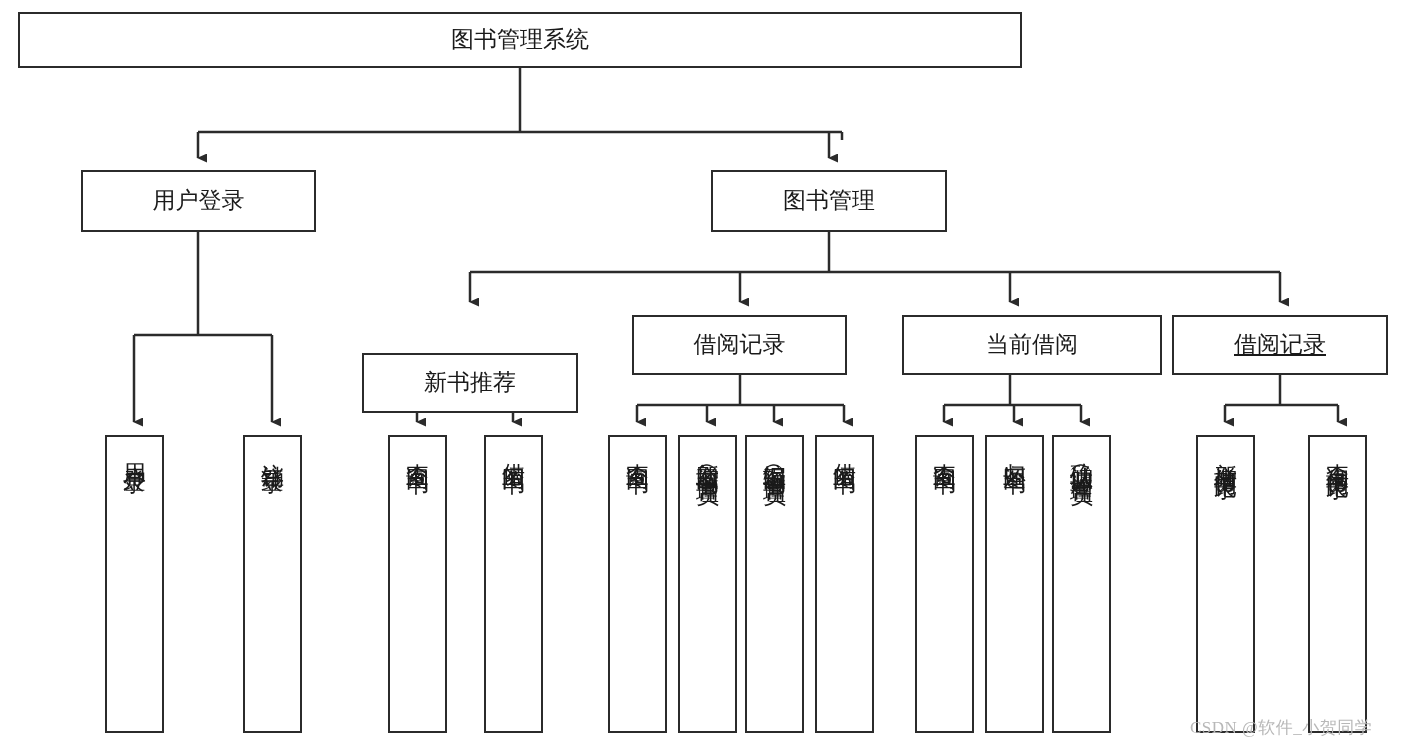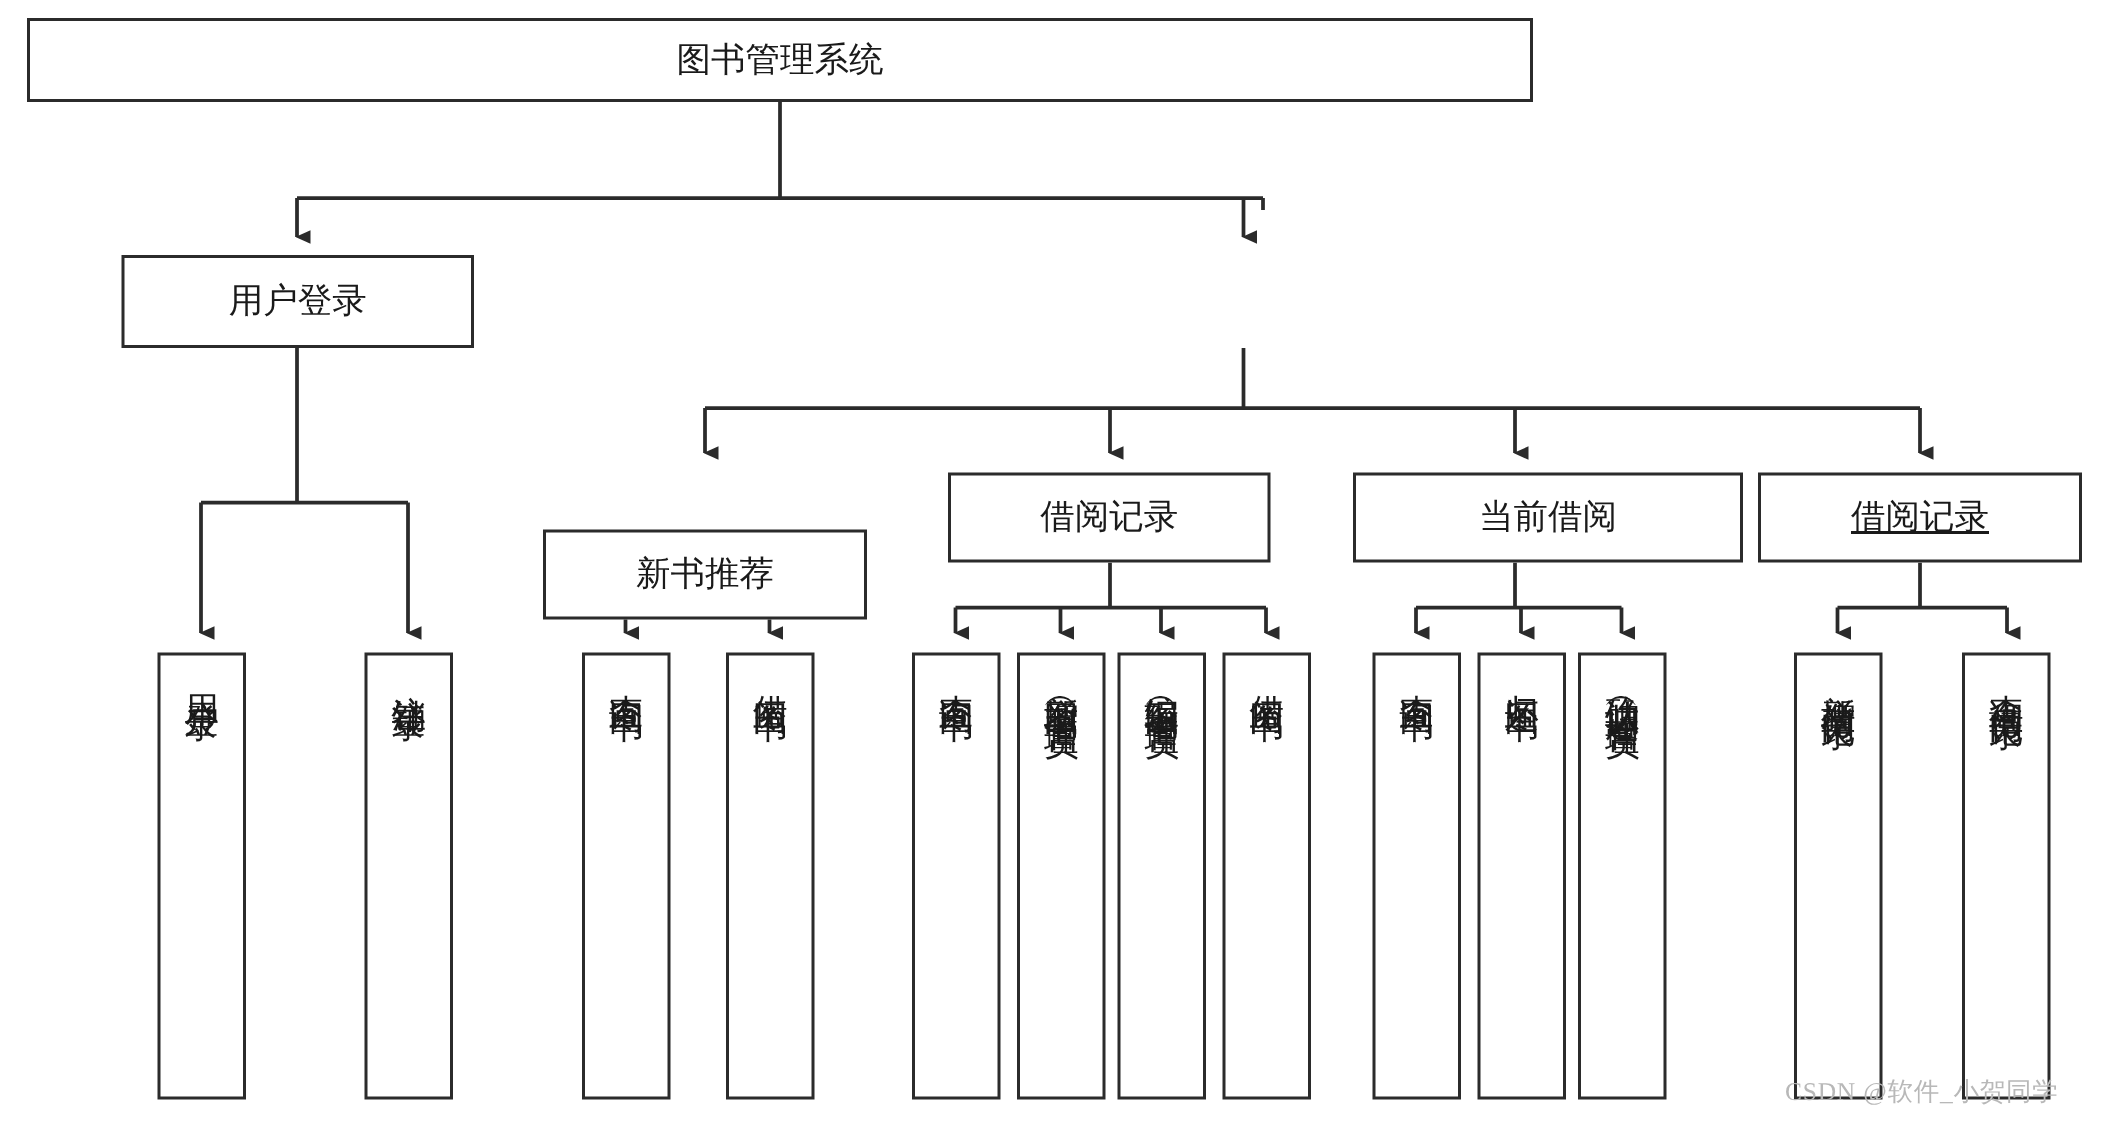--- a/index.html
+++ b/index.html
@@ -137,20 +137,23 @@
     </g>
   </svg>
 
   <div class="node-box horiz root-box" style="left:18px; top:12px; width:1004px; height:56px;">
     <span class="node-label">图书管理系统</span>
   </div>
 
   <div class="node-box horiz" style="left:81px; top:170px; width:235px; height:62px;">
     <span class="node-label">用户登录</span>
   </div>
+  <div class="node-box horiz" style="left:711px; top:170px; width:236px; height:62px;">
+    <span class="node-label">图书管理</span>
+  </div>
 
   <div class="node-box horiz" style="left:362px; top:315px; width:216px; height:60px;margin-top:38px;">
     <span class="node-label">新书推荐</span>
   </div>
   <div class="node-box horiz" style="left:632px; top:315px; width:215px; height:60px;">
     <span class="node-label">借阅记录</span>
   </div>
   <div class="node-box horiz" style="left:902px; top:315px; width:260px; height:60px;">
     <span class="node-label">当前借阅</span>
   </div>

